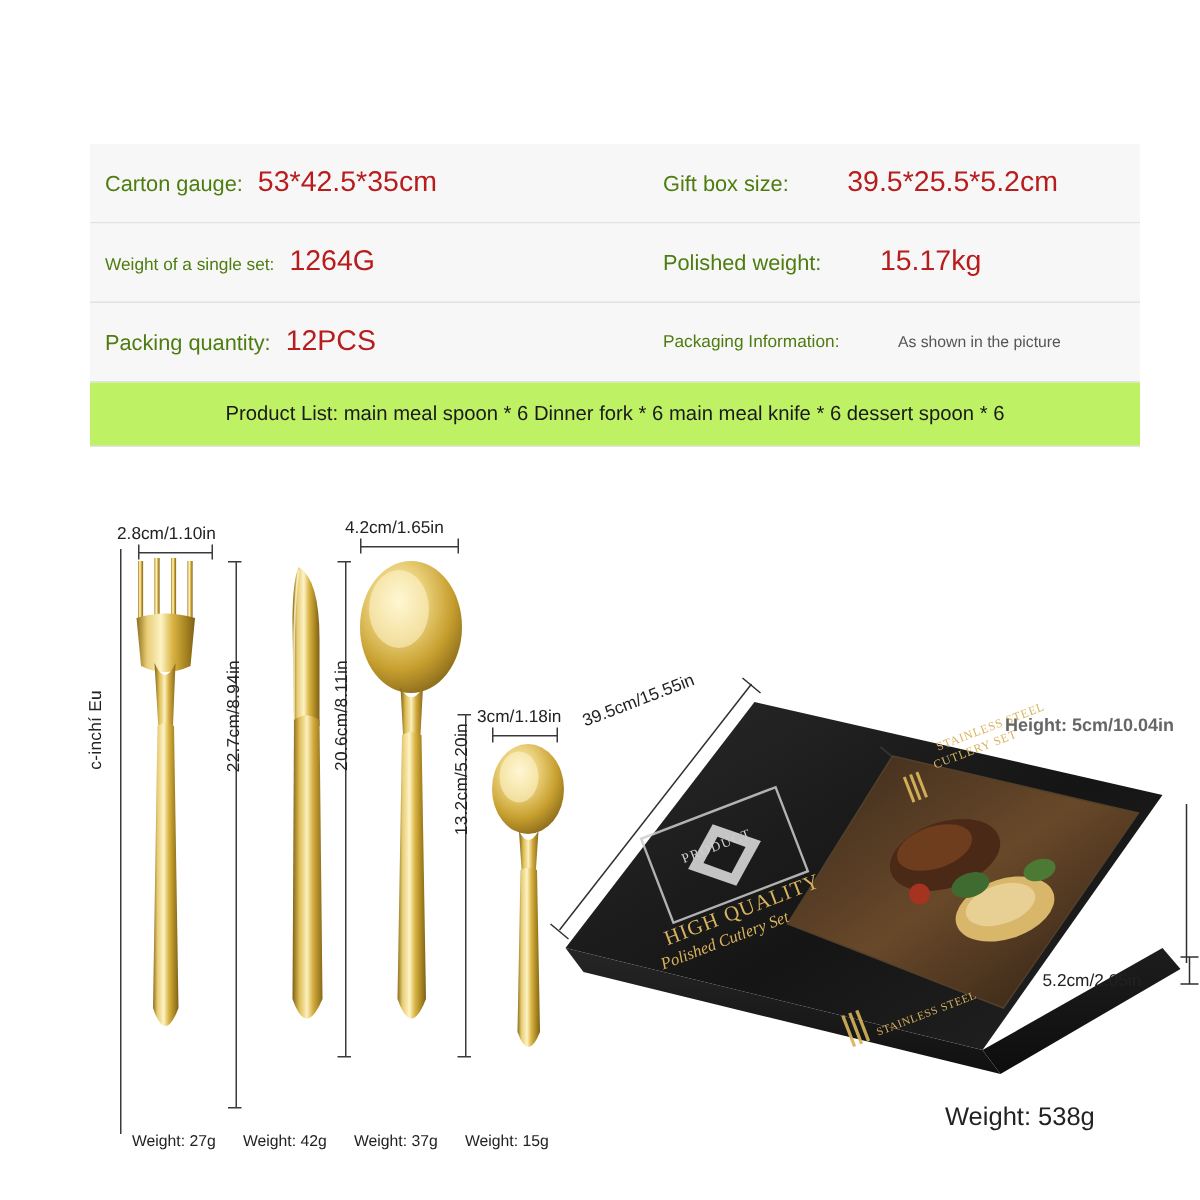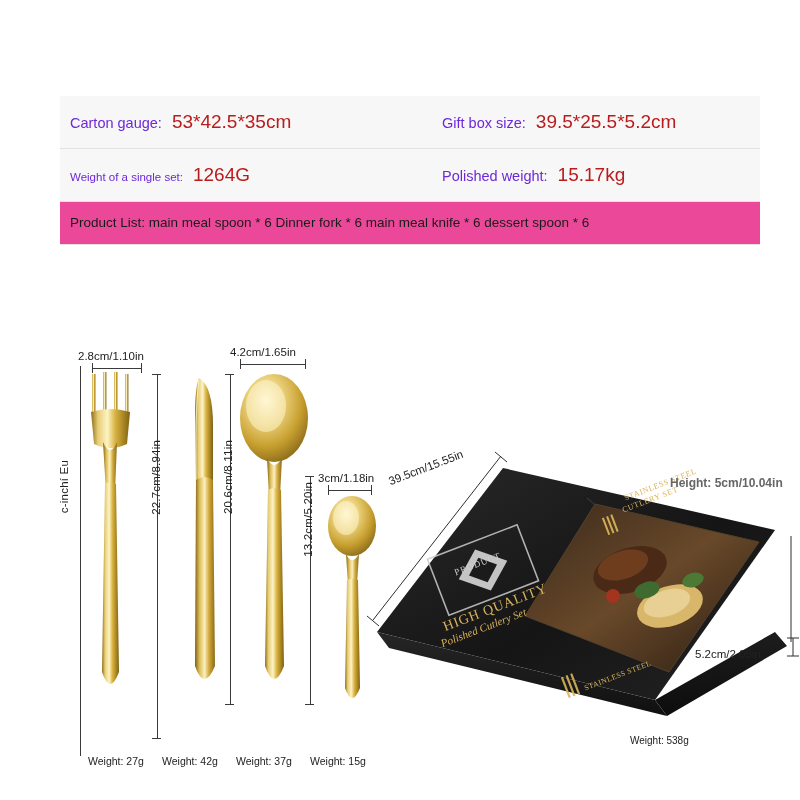--- a/index.html
+++ b/index.html
@@ -31,48 +31,49 @@
     align-items: center;
   }
   .spec-row.tall { min-height: 52px; }
   .spec-cell {
     display: flex;
     align-items: baseline;
     padding: 6px 8px 6px 10px;
     box-sizing: border-box;
   }
   .spec-cell.left  { width: 372px; }
-  .spec-cell.right { width: 328px; }
+  .spec-cell.right { width: 328px; gap: 29px; }
   .spec-label {
     font-size: 14.5px;
-    color: #6d28d9;
+    color: #4d7c0f;
     white-space: nowrap;
     margin-right: 10px;
   }
   .spec-label.small {
     font-size: 11.5px;
   }
   .spec-value {
     font-size: 19px;
     color: #b91c1c;
     white-space: nowrap;
   }
   .spec-value.small {
     font-size: 10.5px;
     color: #555;
     line-height: 1.15;
     white-space: normal;
     max-width: 150px;
   }
   .product-list-row {
-    background: #ec4899;
+    background: #bef264;
     padding: 13px 10px 14px 10px;
     font-size: 13.5px;
     color: #1a1a1a;
     border-bottom: 1px solid #e2e2e2;
+    text-align: center;
   }
 
   
   .cutlery-area {
     position: absolute;
     left: 16px;
     top: 330px;
     width: 360px;
     height: 460px;
     margin-left: 24px;
@@ -123,21 +124,21 @@
     height: 360px;
   }
   .box-dim {
     position: absolute;
     font-size: 11.5px;
     color: #222;
     white-space: nowrap;
   }
   .box-weight {
     position: absolute;
-    font-size: 10px;
+    font-size: 17px;
     color: #222;
     left: 275px;
     top: 315px;
   }
   .lid-text {
     position: absolute;
     color: #d9b35c;
     font-family: "Liberation Serif", serif;
     white-space: nowrap;
   }
@@ -162,20 +163,30 @@
     <div class="spec-cell left">
       <span class="spec-label small">Weight of a single set:</span>
       <span class="spec-value">1264G</span>
     </div>
     <div class="spec-cell right">
       <span class="spec-label">Polished weight:</span>
       <span class="spec-value">15.17kg</span>
     </div>
   </div>
 
+  <div class="spec-row tall">
+    <div class="spec-cell left">
+      <span class="spec-label">Packing quantity:</span>
+      <span class="spec-value">12PCS</span>
+    </div>
+    <div class="spec-cell right">
+      <span class="spec-label small">Packaging Information:</span>
+      <span class="spec-value small">As shown in the picture</span>
+    </div>
+  </div>
 
   <div class="product-list-row">Product List: main meal spoon * 6 Dinner fork * 6 main meal knife * 6 dessert spoon * 6</div>
 </div>
 
 <div class="cutlery-area">
 
   <span class="vert-label" style="left:18px; top:130px;">c-inchí Eu</span>
 
   <div class="dim-line dim-v" style="left:40px; top:36px; height:390px;"></div>
 

